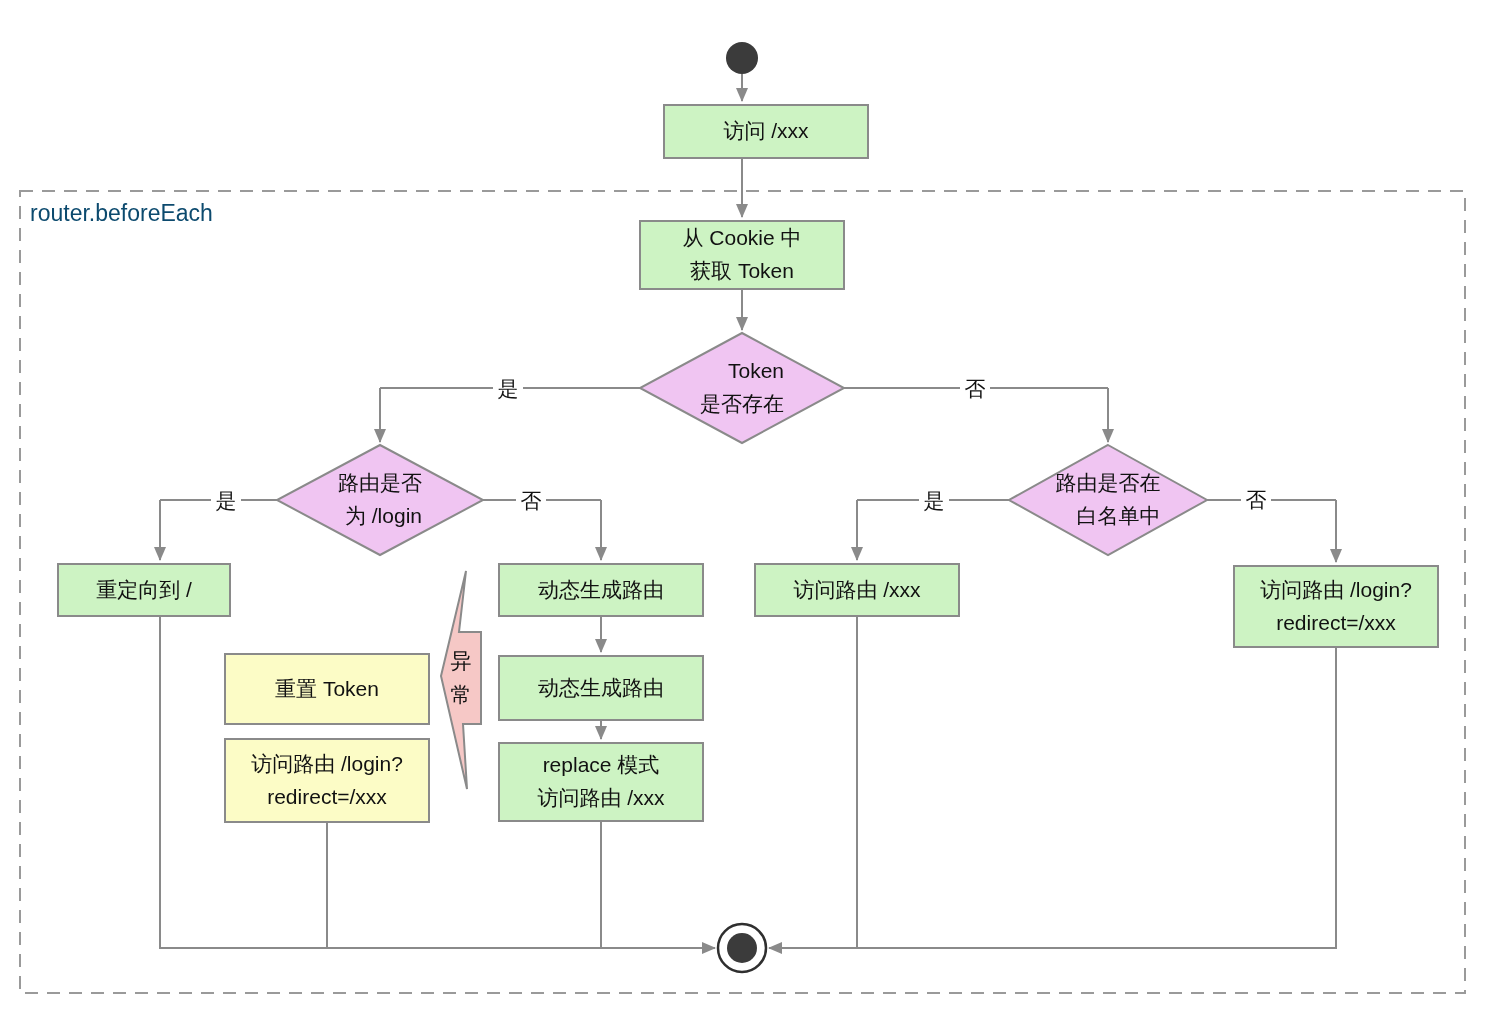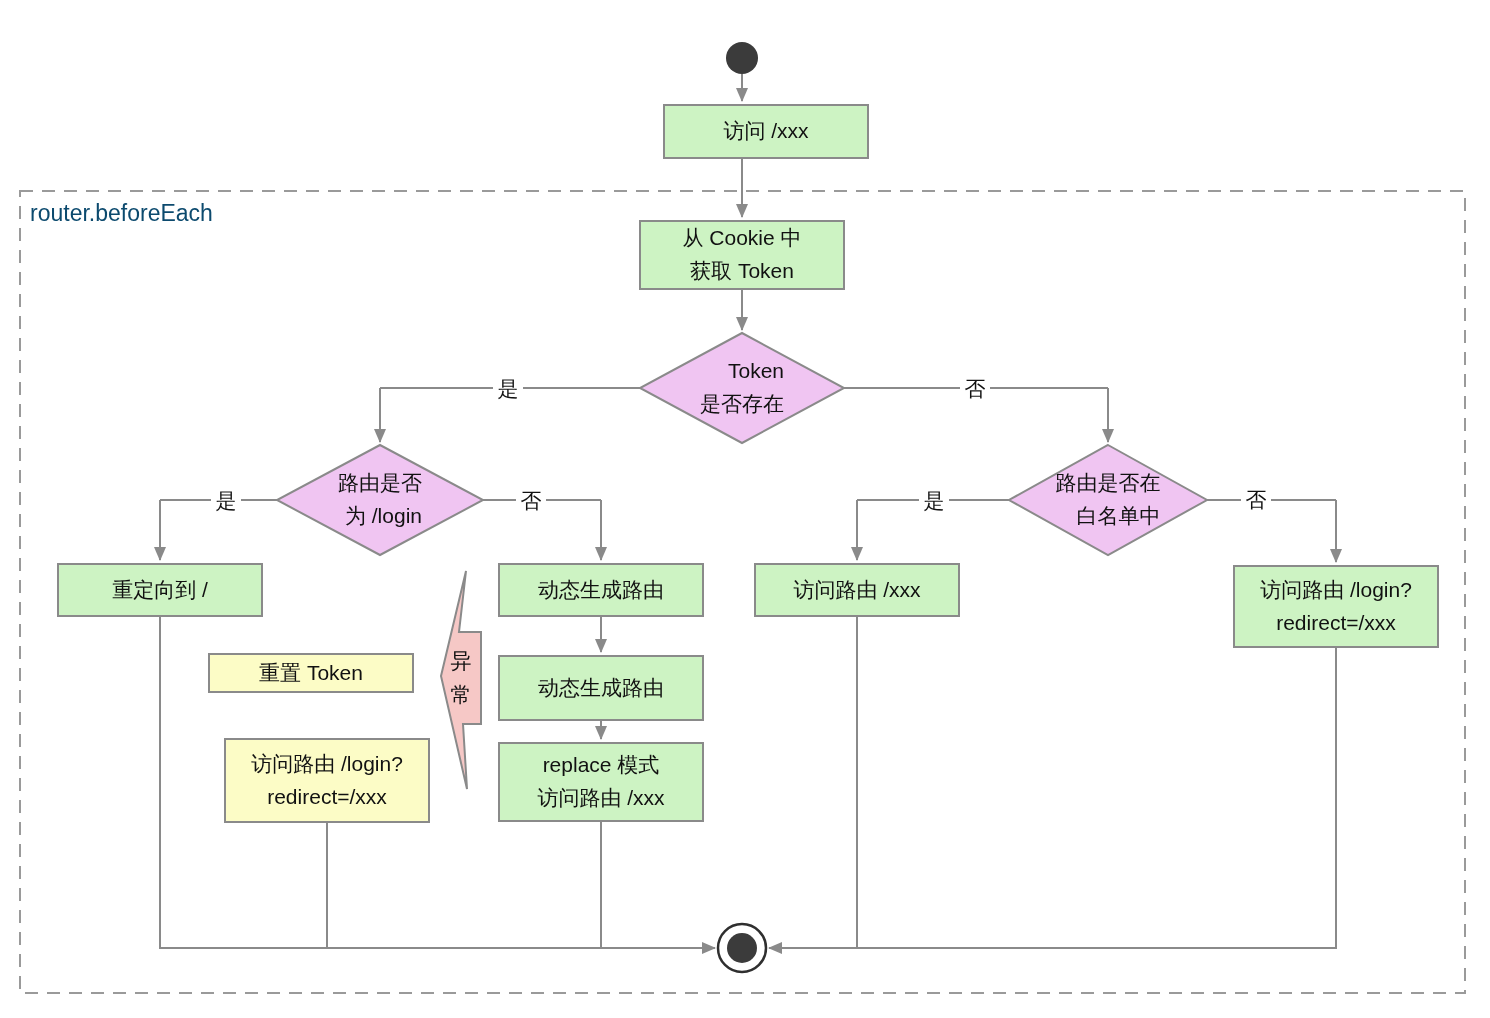--- a/index.html
+++ b/index.html
@@ -87,35 +87,35 @@
     <circle cx="742" cy="948" r="15" fill="#3b3b3b"></circle>
   </svg>
 
   <div class="container-label">router.beforeEach</div>
 
   <div class="node green" style="left:639px;top:104px;width:206px;height:55px;margin-left:24px;">访问 /xxx</div>
 
   <div class="node green" style="left:639px;top:220px;width:206px;height:70px;">从 Cookie 中
 获取 Token</div>
 
-  <div class="node green" style="left:57px;top:563px;width:206px;height:54px;">重定向到 /</div>
+  <div class="node green" style="left:57px;top:563px;width:174px;height:54px;">重定向到 /</div>
 
   <div class="node green" style="left:498px;top:563px;width:206px;height:54px;">动态生成路由</div>
 
   <div class="node green" style="left:754px;top:563px;width:206px;height:54px;">访问路由 /xxx</div>
 
   <div class="node green" style="left:1233px;top:565px;width:206px;height:83px;">访问路由 /login?
 redirect=/xxx</div>
 
   <div class="node green" style="left:498px;top:655px;width:206px;height:66px;">动态生成路由</div>
 
   <div class="node green" style="left:498px;top:742px;width:206px;height:80px;">replace 模式
 访问路由 /xxx</div>
 
-  <div class="node yellow" style="left:208px;top:653px;width:206px;height:40px;">重置 Token</div>
+  <div class="node yellow" style="left:224px;top:653px;width:206px;height:72px;">重置 Token</div>
 
   <div class="node yellow" style="left:224px;top:738px;width:206px;height:85px;">访问路由 /login?
 redirect=/xxx</div>
 
   <div class="dtext" style="left:642px;top:352px;width:200px;height:72px;">Token
 是否存在</div>
 
   <div class="dtext" style="left:280px;top:464px;width:200px;height:72px;">路由是否
 为 /login</div>
 

